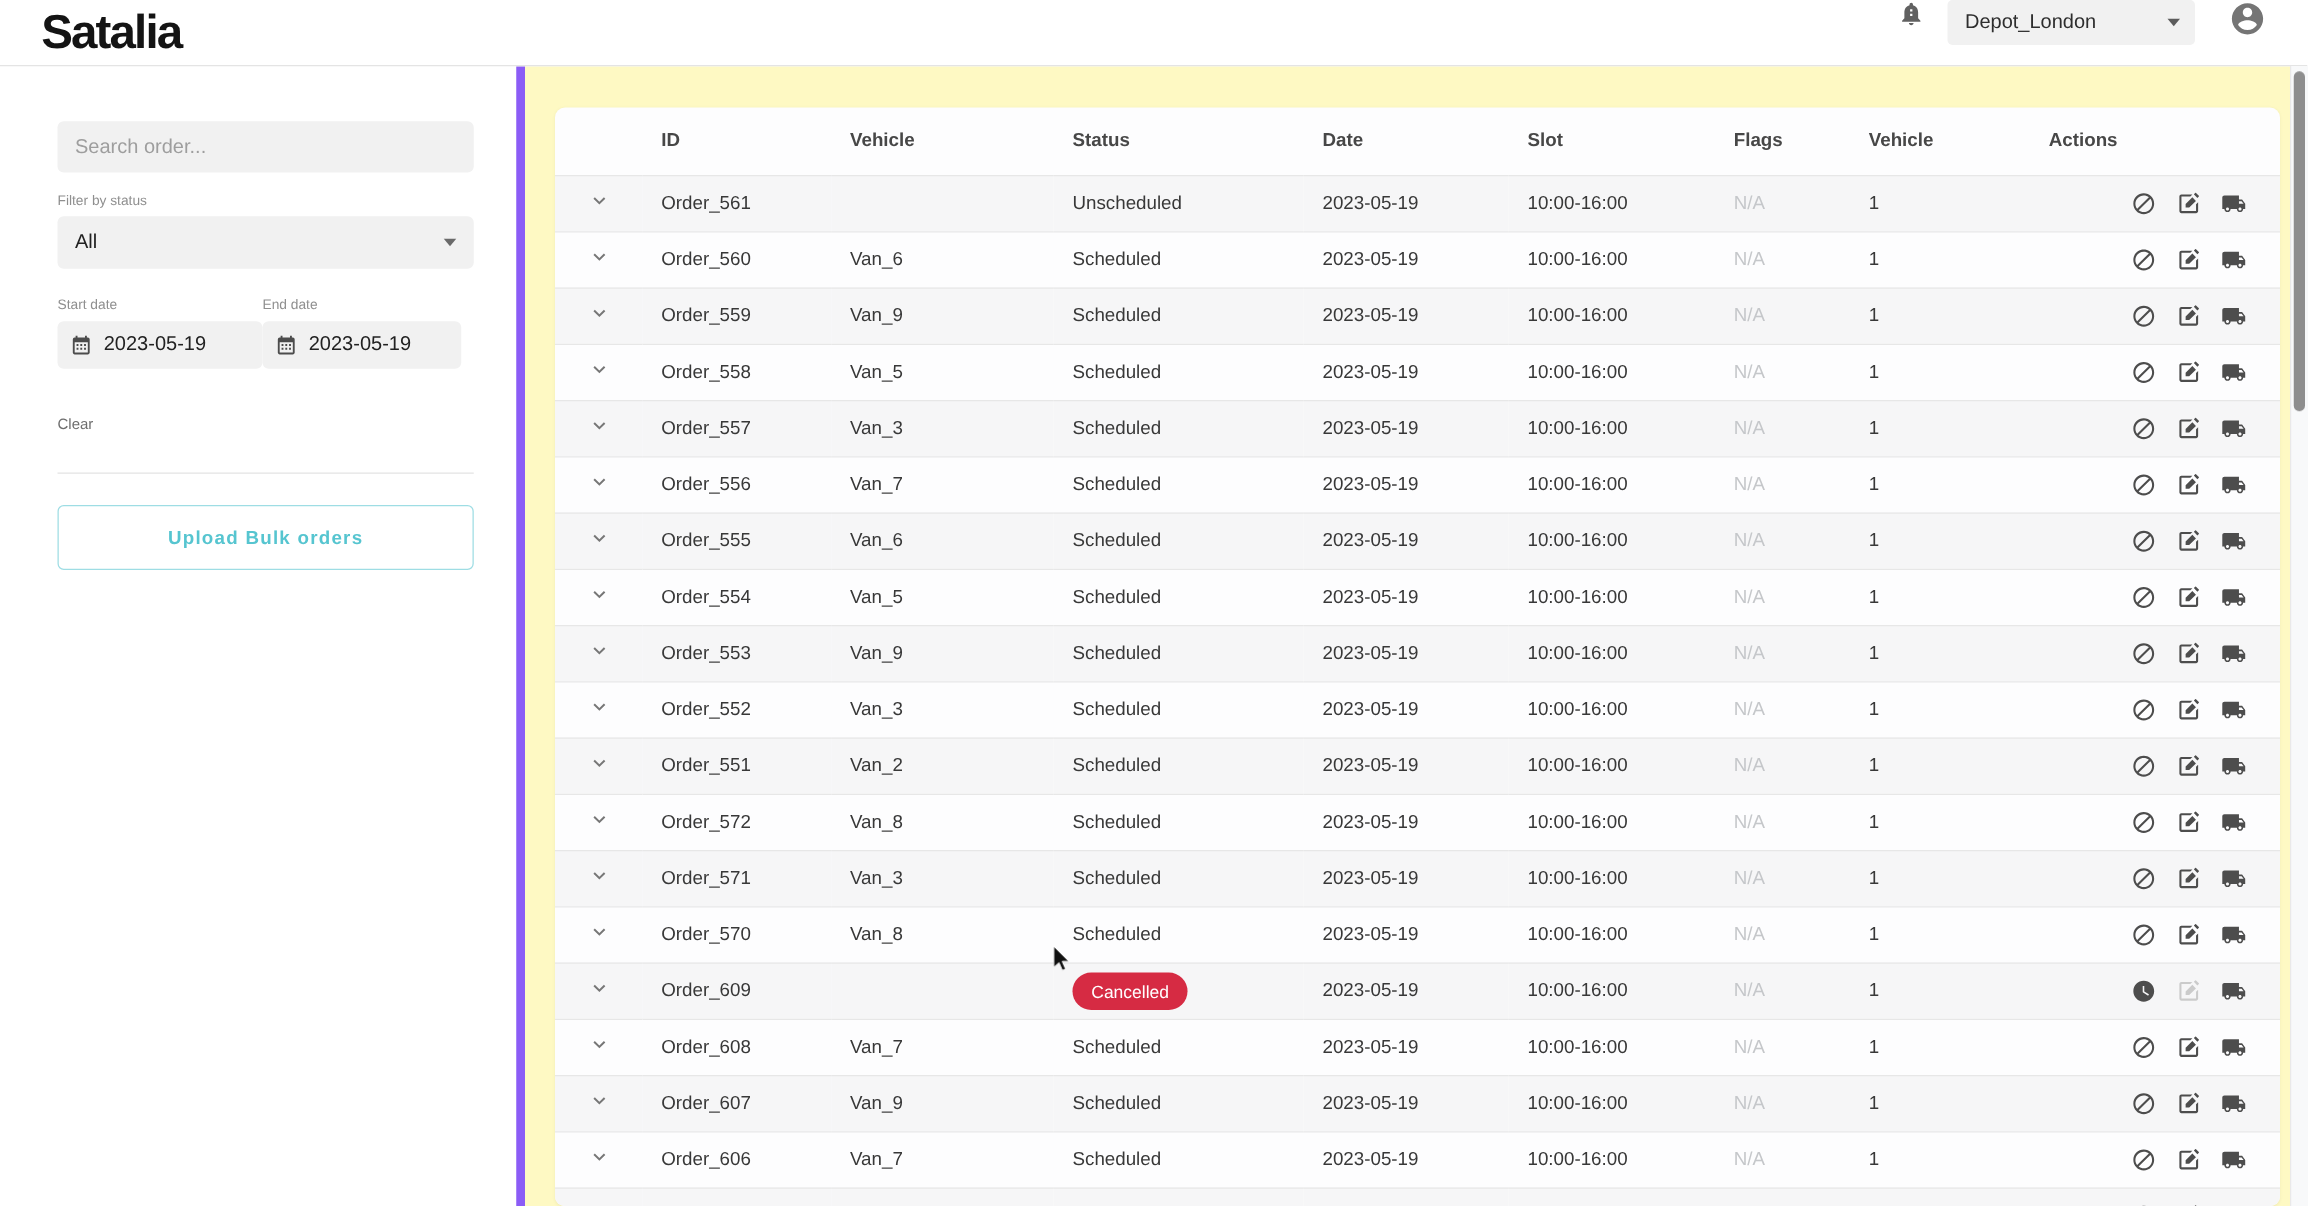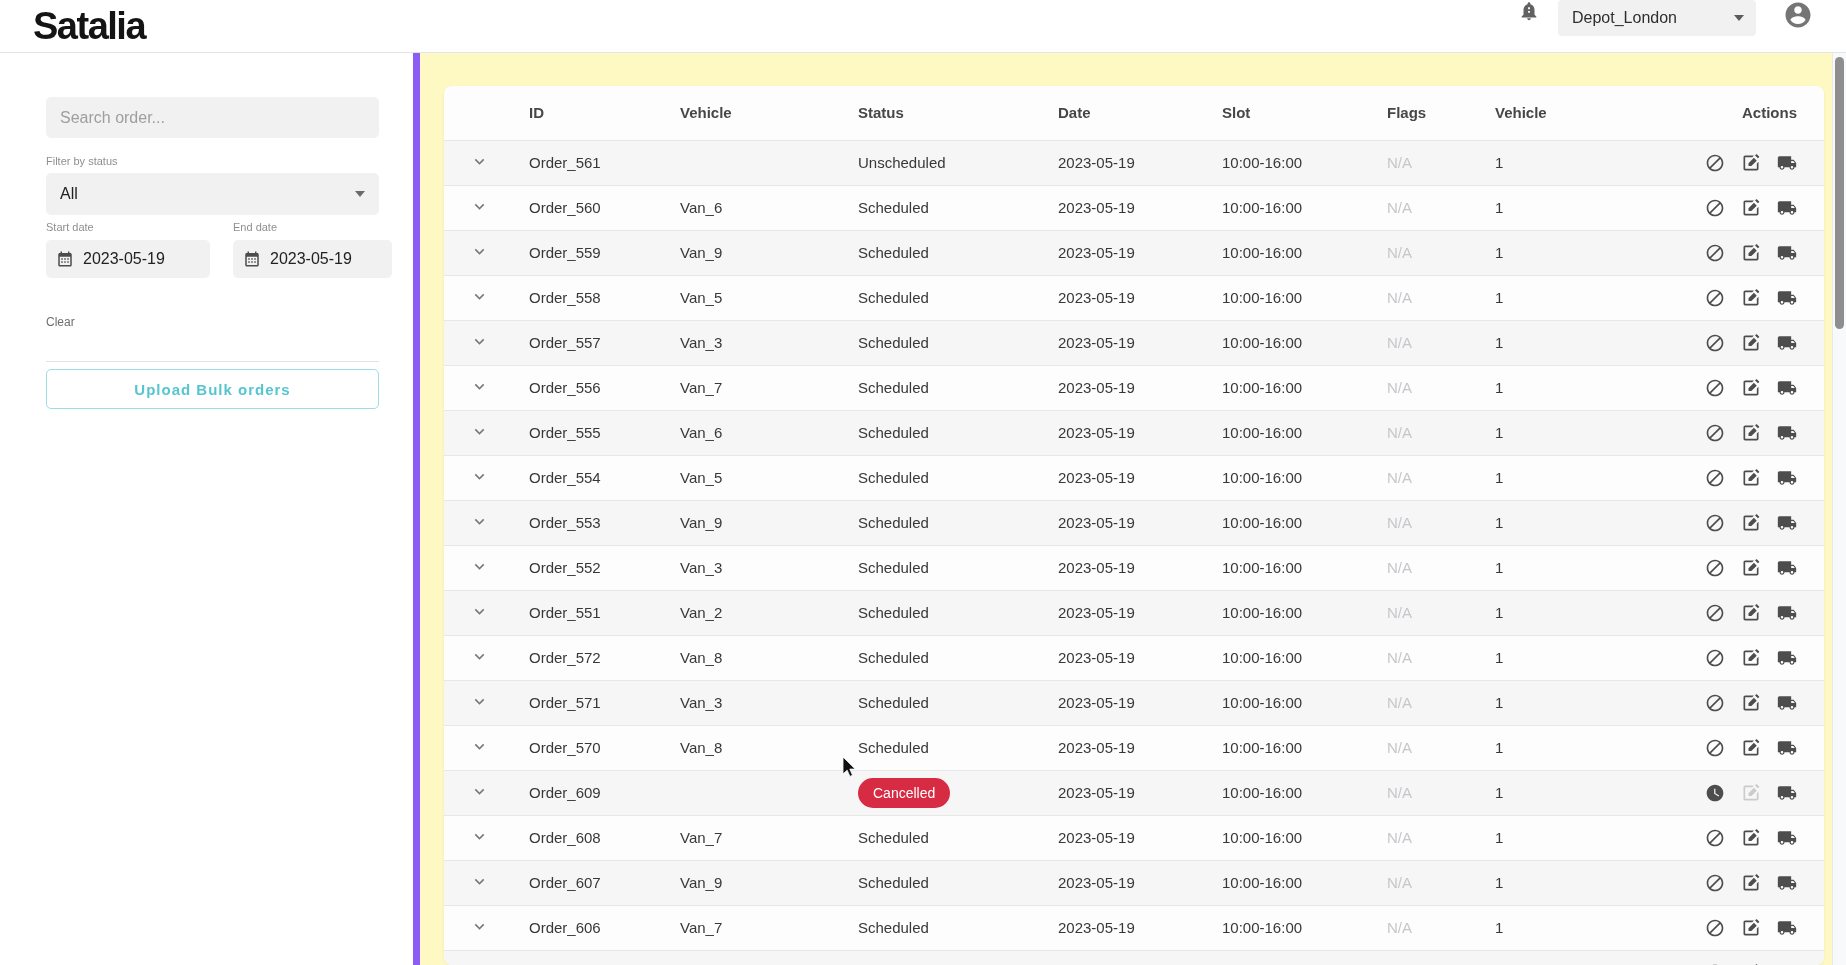--- a/index.html
+++ b/index.html
@@ -39,45 +39,45 @@
   .sidebar{width:420px;background:#fff;border-right:7px solid #8b5cf6;
     padding:44px 34px 0 46px;flex:none}
   .search-input{width:100%;height:41px;background:#f1f1f1;border:none;border-radius:5px;
     padding:0 14px;font-size:16px;font-family:"Liberation Sans",sans-serif;color:#333;outline:none}
   .search-input::placeholder{color:#9e9e9e}
   .field-label{font-size:11px;color:var(--muted);margin-top:17px}
   .select-box{margin-top:6px;height:42px;background:#f1f1f1;border-radius:5px;
     display:flex;align-items:center;padding:0 14px;font-size:16px;color:#222}
   .select-box .caret{margin-left:auto;width:0;height:0;border-left:5px solid transparent;
     border-right:5px solid transparent;border-top:6px solid #6a6a6a}
-  .dates-row{display:flex;gap:23px;margin-top:6px}
+  .dates-row{display:flex;margin-top:23px}
   .date-field .field-label{margin-top:0}
   .date-box{margin-top:7px;height:38px;background:#f1f1f1;border-radius:5px;
     display:flex;align-items:center;padding:0 10px;font-size:16px;color:#222;gap:9px}
   .date-box svg{width:18px;height:18px;fill:#4c4c4c;flex:none}
   .date-start{width:164px}
   .date-end{width:159px}
   .clear-link{display:block;margin-top:37px;font-size:12px;
     color:#6e6e6e;cursor:pointer}
   .side-divider{border:none;border-top:1px solid #e3e3e3;margin-top:32px}
   .btn{display:block;width:100%;border-radius:5px;font-family:"Liberation Sans",sans-serif;
     font-size:15px;font-weight:700;letter-spacing:1px;cursor:pointer;text-align:center}
   .btn-primary{margin-top:27px;height:41px;background:var(--accent);color:#fff;border:none}
-  .btn-outline{margin-top:7px;height:40px;background:#fff;color:var(--accent);
+  .btn-outline{margin-top:25px;height:52px;background:#fff;color:var(--accent);
     border:1px solid #9edde4}
 
   
   .main{flex:1;background:#fef9c3;padding:33px 0 0 24px;position:relative;overflow:hidden}
   .card{width:1380px;height:879px;background:var(--row-bg);border-radius:8px;
     overflow:hidden;box-shadow:0 1px 3px rgba(0,0,0,.06)}
   table{width:1380px;border-collapse:collapse;table-layout:fixed}
   th{height:54px;text-align:left;font-size:15px;font-weight:700;color:#474747;
     padding-left:15px;vertical-align:middle}
   th.c-exp{padding:0}
-  th.h-actions{text-align:right;padding-right:27px}
+  th.h-actions{padding-right:27px}
   td{height:45px;font-size:15px;font-weight:500;color:#383838;padding-left:15px;
     border-top:1px solid var(--line);vertical-align:middle}
   tr.alt{background:var(--row-alt)}
   td.c-exp{padding:0;text-align:center}
   .expander{display:inline-flex;cursor:pointer}
   .expander svg{width:19px;height:19px;fill:#777}
   td.c-flags{color:#c5c7ca}
   .badge-cancelled{display:inline-block;background:#d62b43;color:#fff;font-size:14px;
     font-weight:500;padding:7px 15px;border-radius:16px}
   .actions{display:flex;justify-content:flex-end;align-items:center;gap:16px;

